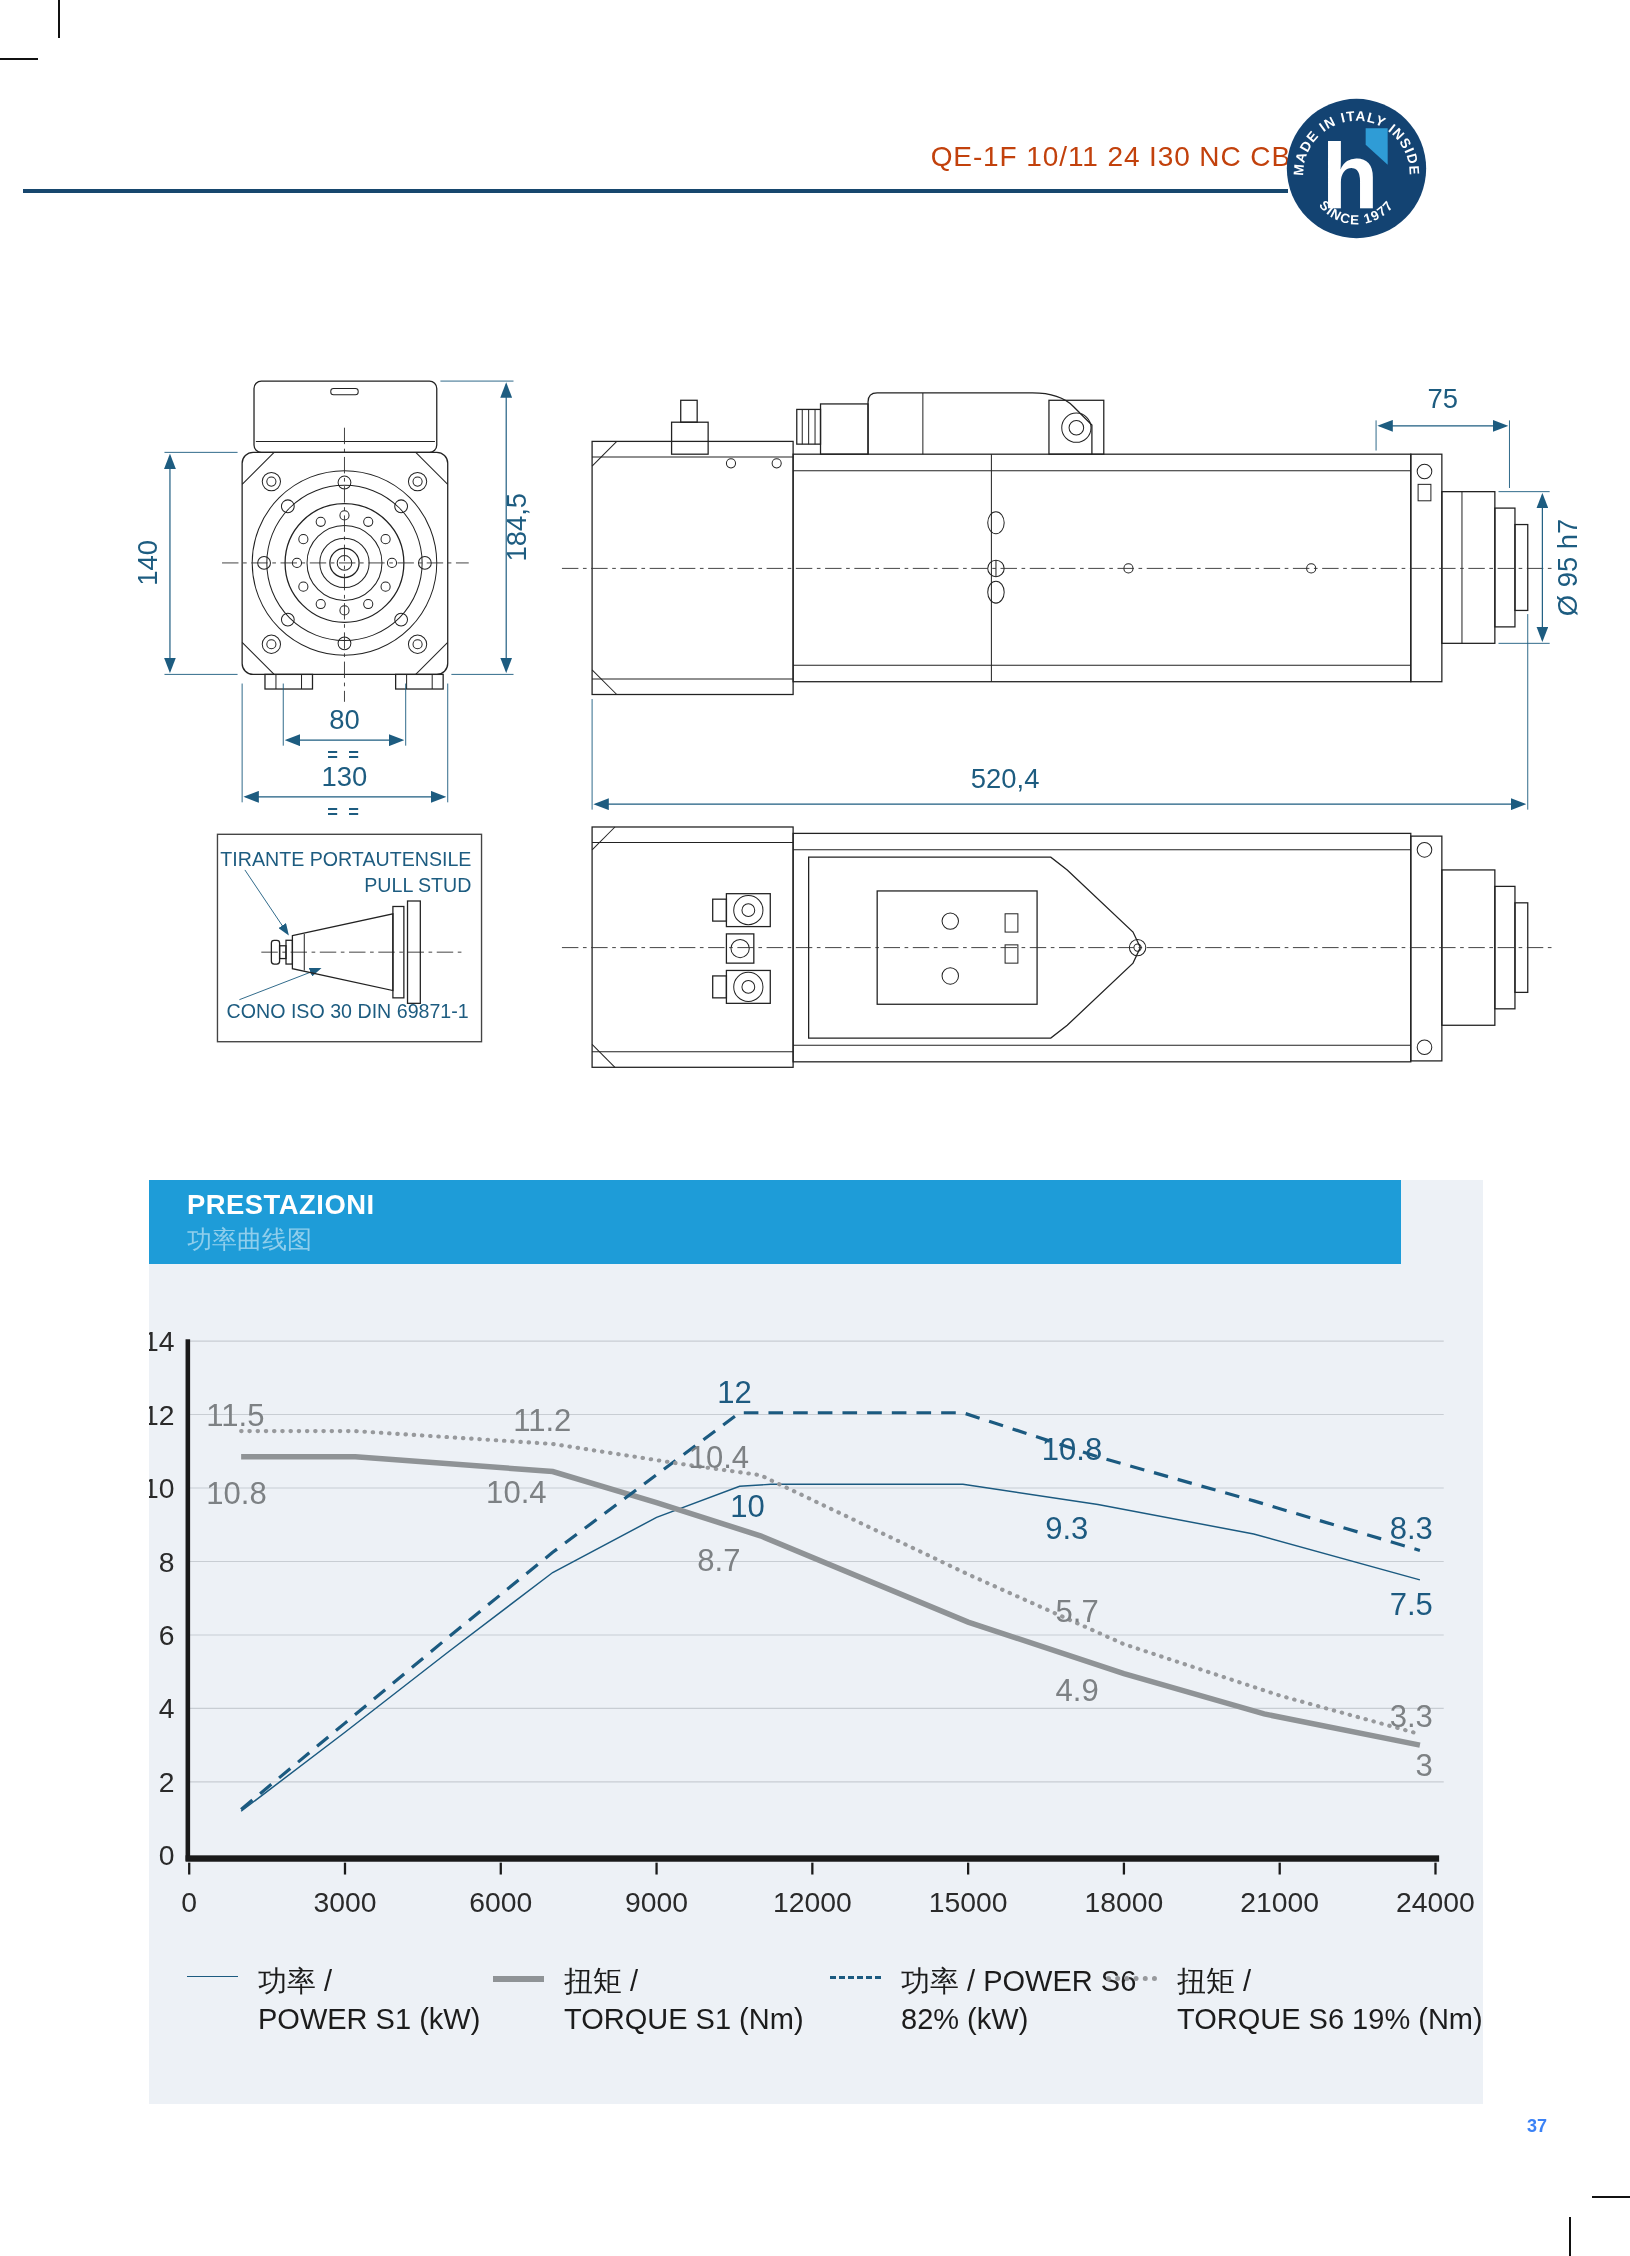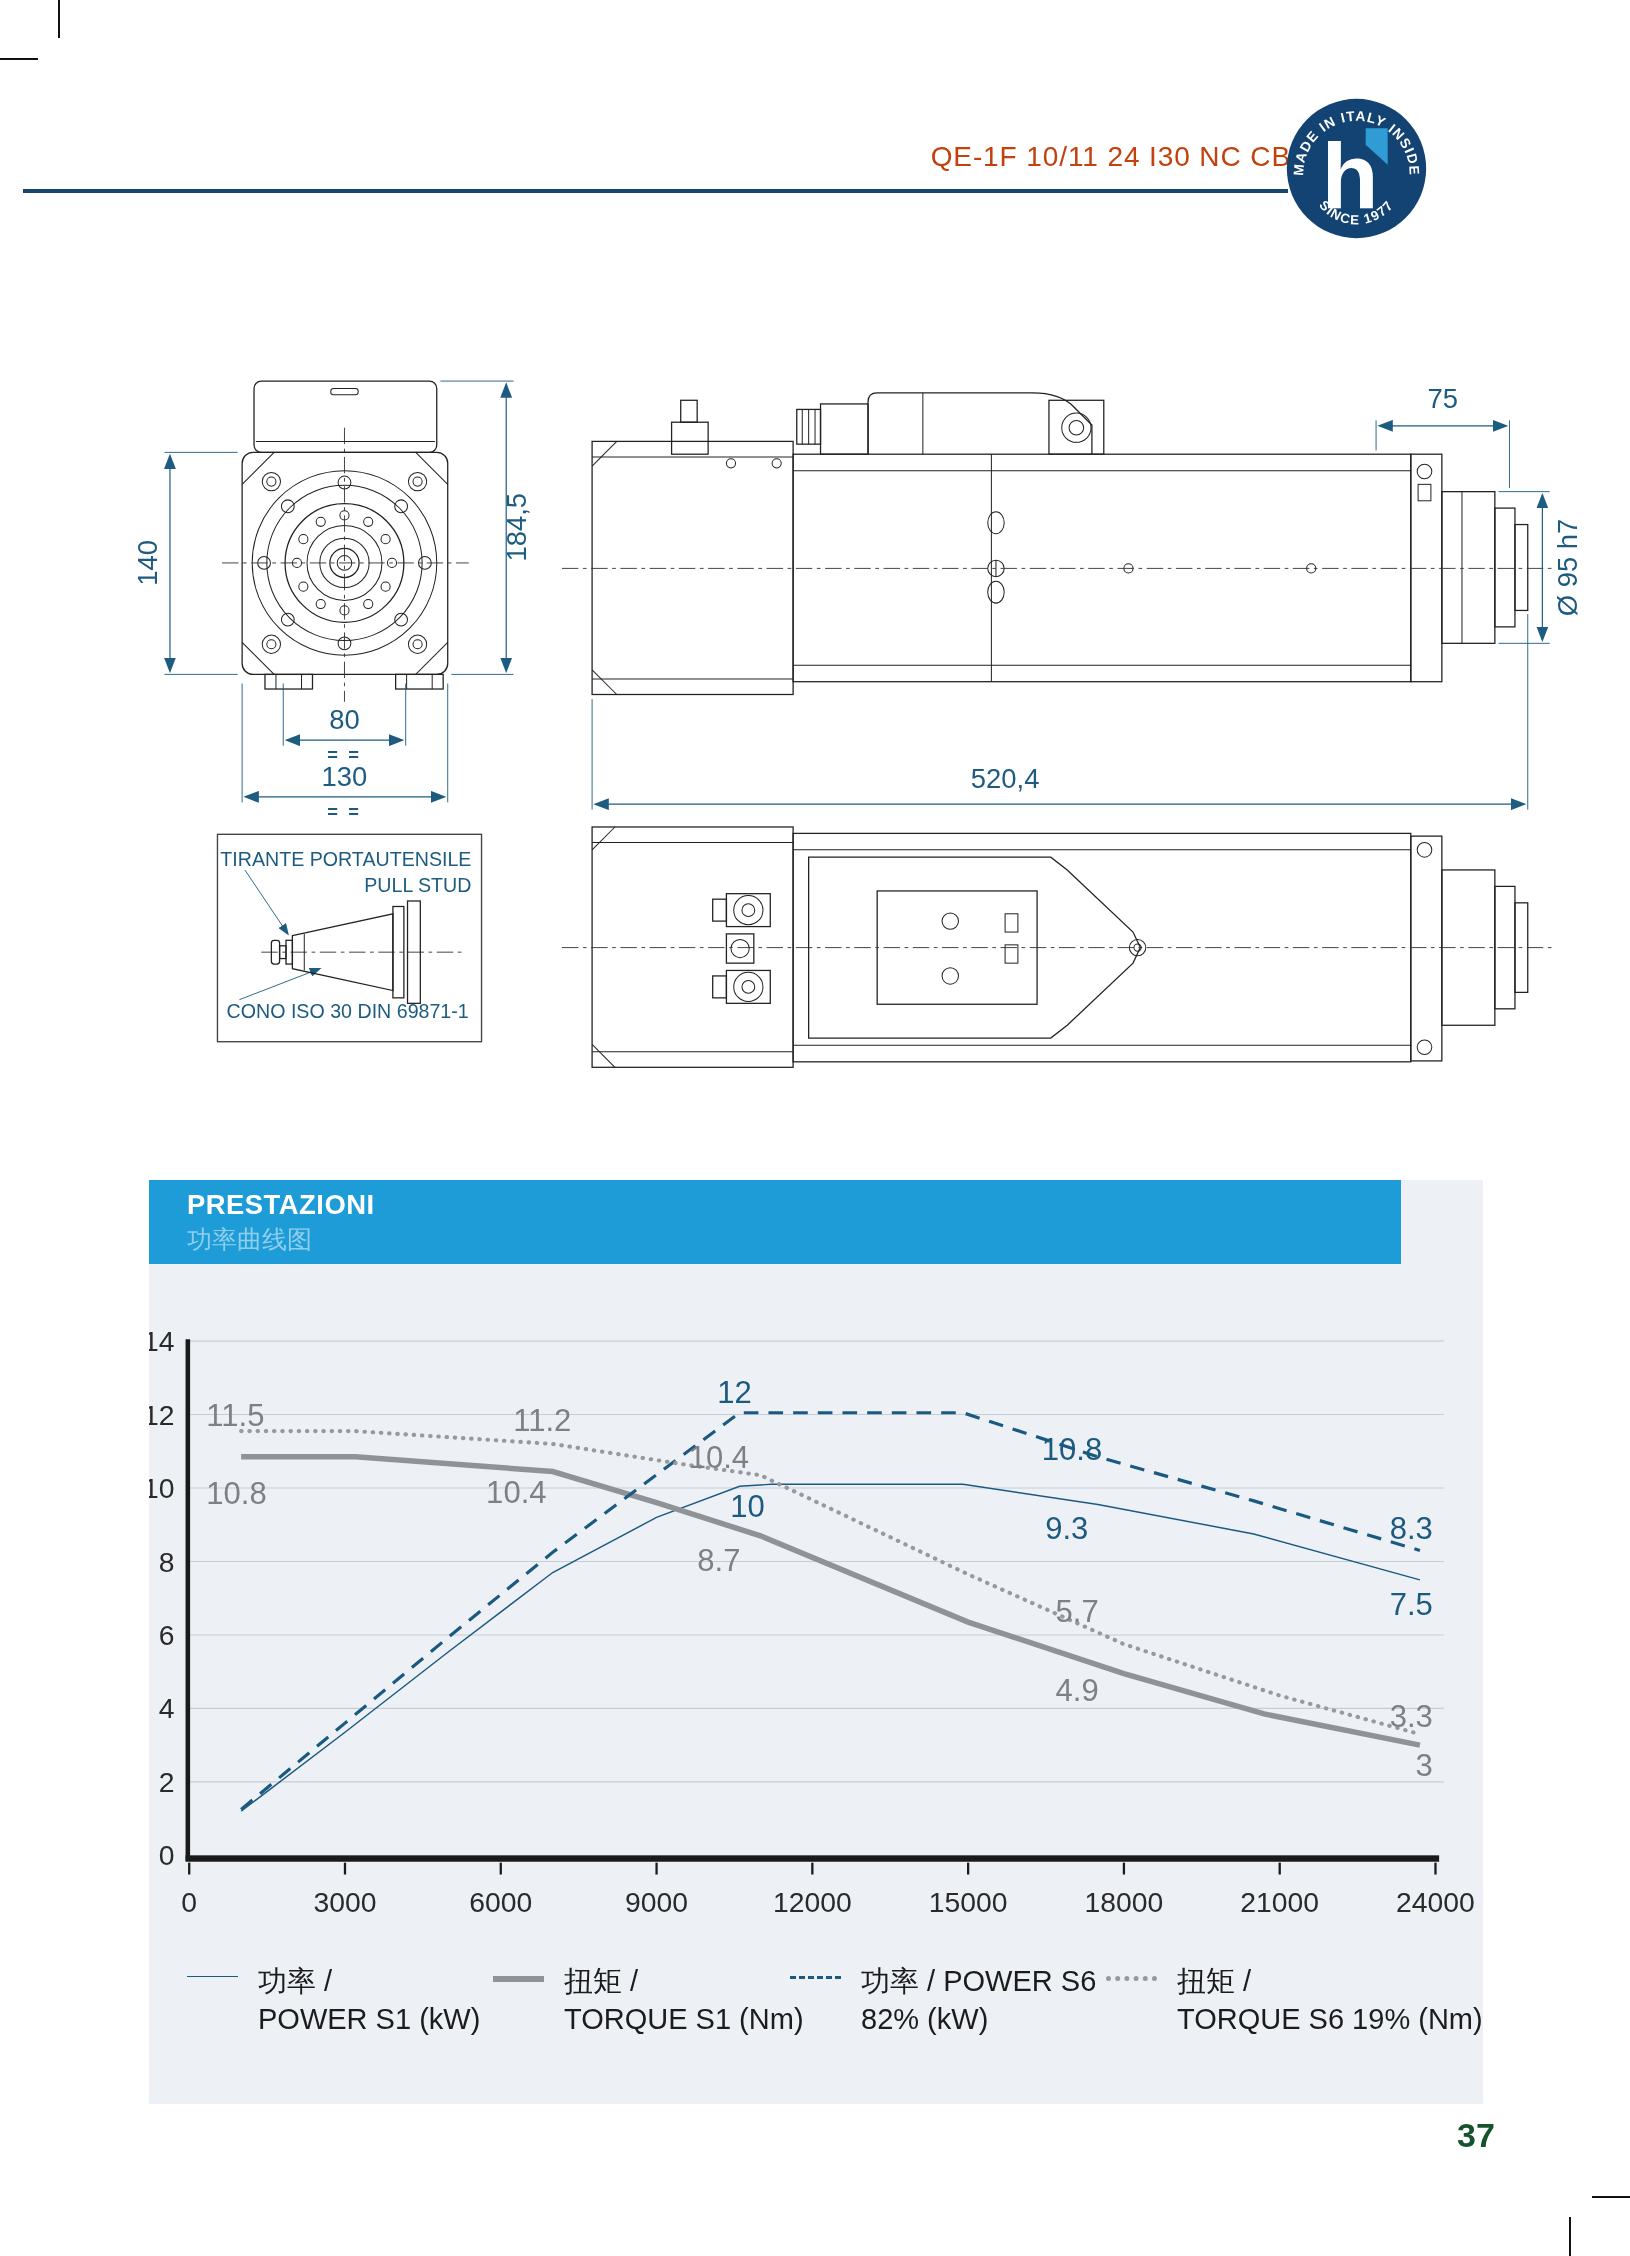--- a/index.html
+++ b/index.html
@@ -20,21 +20,21 @@
   .band h2{margin:1.8px 0 0 0;font-size:25px;font-weight:400;color:rgba(255,255,255,.5);}
   
   .legend{position:absolute;top:1963px;left:0;width:1631px;height:73px;}
   .leg-item{position:absolute;top:0;display:flex;align-items:flex-start;}
   .leg-swatch{display:inline-block;width:51px;margin-top:12.8px;margin-right:20px;}
   .sw-solid-thin{border-top:1.8px solid #1b5a80;}
   .sw-solid-thick{border-top:6.4px solid #8f9396;}
   .sw-dashed{border-top:3.7px dashed #1b5a80;}
   .sw-dotted{border-top:5.5px dotted #97999c;}
   .leg-text{font-size:29px;line-height:1.3;color:#1c1c1c;}
-  .pagenum{position:absolute;left:1457px;top:2116px;font-size:34px;font-weight:bold;color:#14532d;}
+  .pagenum{position:absolute;left:1527px;top:2116px;font-size:18px;font-weight:bold;color:#3b82f6;}
   
   .dl{stroke:#222;fill:none;stroke-width:1.4px;}
   .dlt{stroke:#222;fill:none;stroke-width:1.1px;}
   .cl{stroke:#333;fill:none;stroke-width:1px;stroke-dasharray:18 5 4 5;}
   .dim-line{stroke:#1d5c80;fill:none;stroke-width:1.3px;}
   .ext-line{stroke:#1d5c80;fill:none;stroke-width:1px;}
   .dim{fill:#1d5c80;font-size:30px;font-weight:500;}
   .dim-sm{fill:#1d5c80;font-size:21.5px;font-weight:500;}
   .eq{fill:#1d5c80;font-size:20px;font-weight:bold;letter-spacing:3px;}
   text{font-family:"Liberation Sans",sans-serif;}
@@ -339,21 +339,21 @@
     <div class="leg-item" style="left:187px;">
       <span class="leg-swatch sw-solid-thin"></span>
       <span class="leg-text"><span>功率 /</span><br>
       <span>POWER S1 (kW)</span></span>
     </div>
     <div class="leg-item" style="left:493px;">
       <span class="leg-swatch sw-solid-thick"></span>
       <span class="leg-text"><span>扭矩 /</span><br>
       <span>TORQUE S1 (Nm)</span></span>
     </div>
-    <div class="leg-item" style="left:790px;">
+    <div class="leg-item" style="left:830px;">
       <span class="leg-swatch sw-dashed"></span>
       <span class="leg-text"><span>功率 / POWER S6</span><br>
       <span>82% (kW)</span></span>
     </div>
     <div class="leg-item" style="left:1106px;">
       <span class="leg-swatch sw-dotted"></span>
       <span class="leg-text"><span>扭矩 /</span><br>
       <span>TORQUE S6 19% (Nm)</span></span>
     </div>
   </div>

